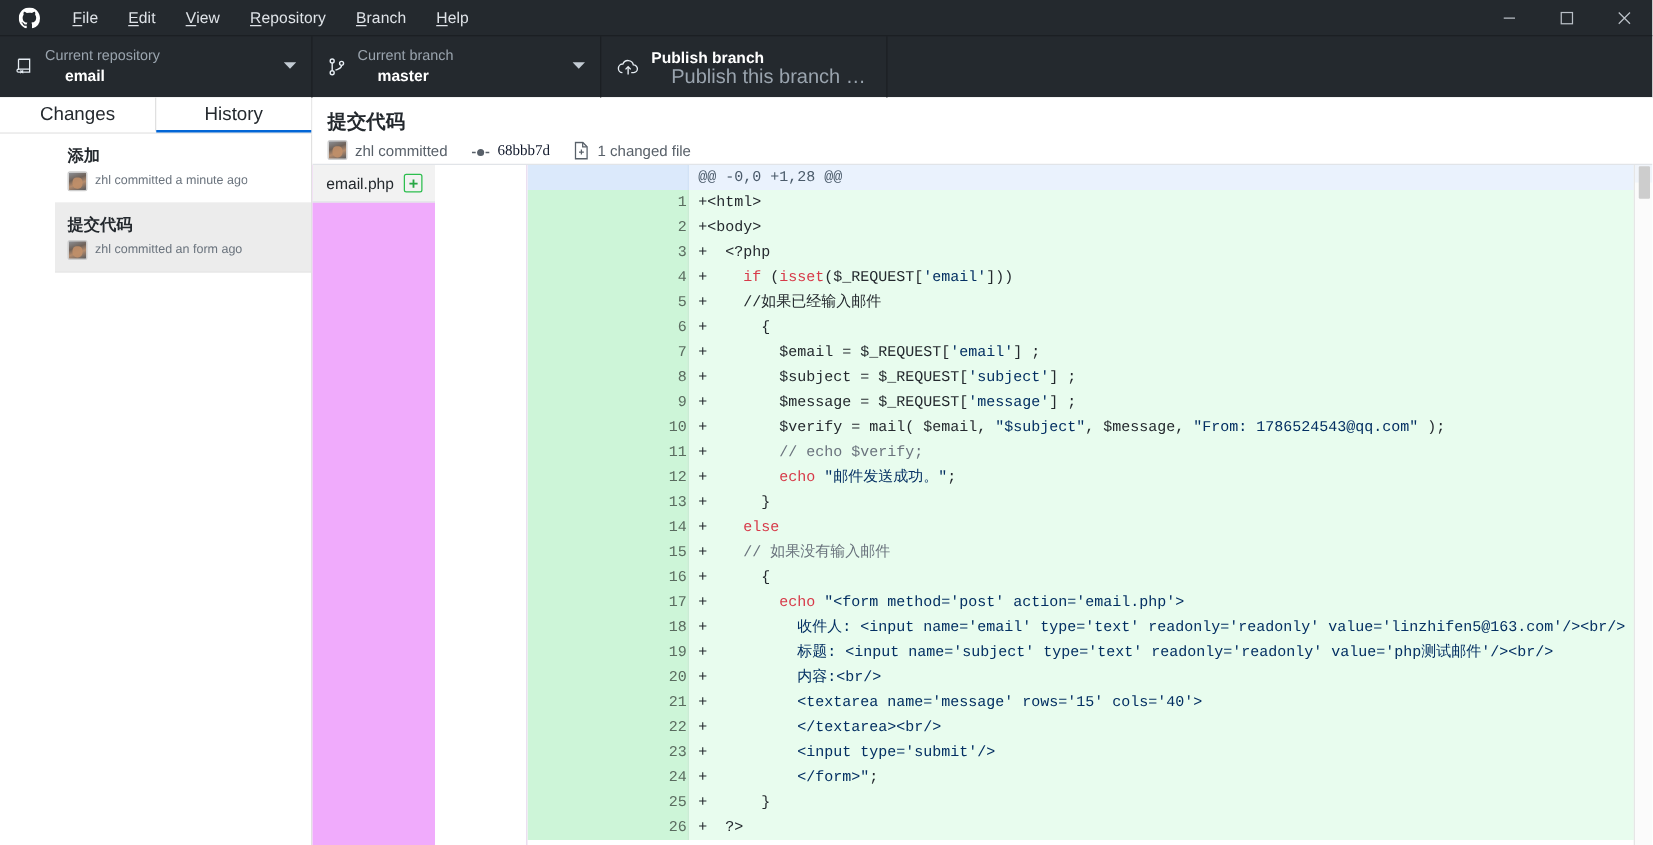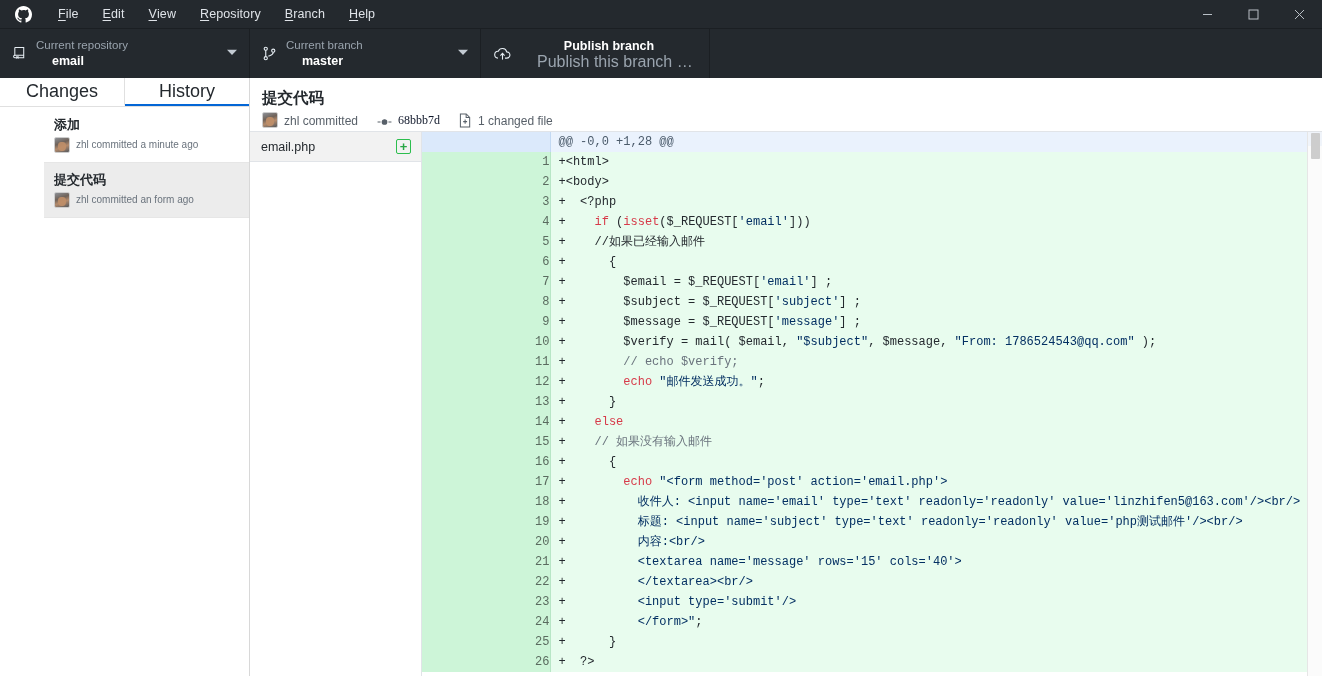--- a/index.html
+++ b/index.html
@@ -49,21 +49,21 @@
   }
   .tb-cell {
     display: flex; align-items: center; gap: 9px;
     padding: 0 12px;
     border-right: 1px solid #1b1f23;
     cursor: default;
     position: relative;
   }
   .tb-repo { width: 250px; }
   .tb-branch { width: 231px; }
-  .tb-publish { width: 229px; text-align: center; }
+  .tb-publish { width: 229px; }
   .tb-icon { flex: 0 0 auto; color: #e6edf3; display: flex; align-items: center; }
   .tb-text { display: flex; flex-direction: column; justify-content: center; min-width: 0; flex: 1; }
   .tb-label {
     font-size: 11.5px; color: #9aa4ae; line-height: 15px;
     white-space: nowrap; overflow: hidden; text-overflow: ellipsis;
   }
   .tb-value {
     font-size: 12.5px; color: #fff; font-weight: bold; line-height: 16px;
     white-space: nowrap; overflow: hidden; text-overflow: ellipsis; margin-left: 16px;
   }
@@ -78,21 +78,21 @@
   .sidebar {
     width: 250px; flex: 0 0 250px;
     display: flex; flex-direction: column;
     border-right: 1px solid #d8d8d8;
     background: #fff;
     min-height: 0;
   }
   .tabs { display: flex; height: 29px; flex: 0 0 29px; background: #fff; border-bottom: 1px solid #e0e0e0; }
   .tab {
     flex: 1; display: flex; align-items: center; justify-content: center;
-    font-size: 18px; color: #24292e; cursor: default;
+    font-size: 15px; color: #24292e; cursor: default;
     border-bottom: 2px solid transparent;
     border-right: 1px solid #e0e0e0;
   }
   .tab:last-child { border-right: none; }
   .tab.active { border-bottom-color: #0366d6; }
   .commit-list { flex: 1 1 auto; overflow: hidden; border-top: 1px solid #fff; padding-left: 44px; }
   .commit-item {
     padding: 8px 10px 9px 10px;
     border-bottom: 1px solid #e6e6e6;
     cursor: default;
@@ -132,21 +132,21 @@
   .ch-meta { display: flex; align-items: flex-end; gap: 6px; font-size: 12px; color: #586069; }
   .ch-meta .sep { width: 7px; }
   .sha { font-family: Liberation Serif, serif; font-size: 12px; color: #0f172a; }
   .meta-icon { display: flex; align-items: center; color: #586069; }
 
   
   .diff-wrap { flex: 1 1 auto; display: flex; min-height: 0; position: relative; }
   .file-col {
     width: 172px; flex: 0 0 172px; background: #f0abfc;
     border-right: 1px solid #e1e4e8;
-    display: flex; flex-direction: column;
+    display: flex; flex-direction: row;
   }
   .file-row {
     height: 30px; display: flex; align-items: center; gap: 8px;
     padding: 0 10px 0 11px; background: #f2f2f2;
     border-bottom: 1px solid #e1e4e8;
     cursor: default;
   }
   .file-name {
     font-size: 12.5px; color: #24292e; flex: 1;
     white-space: nowrap; overflow: hidden; text-overflow: ellipsis;

